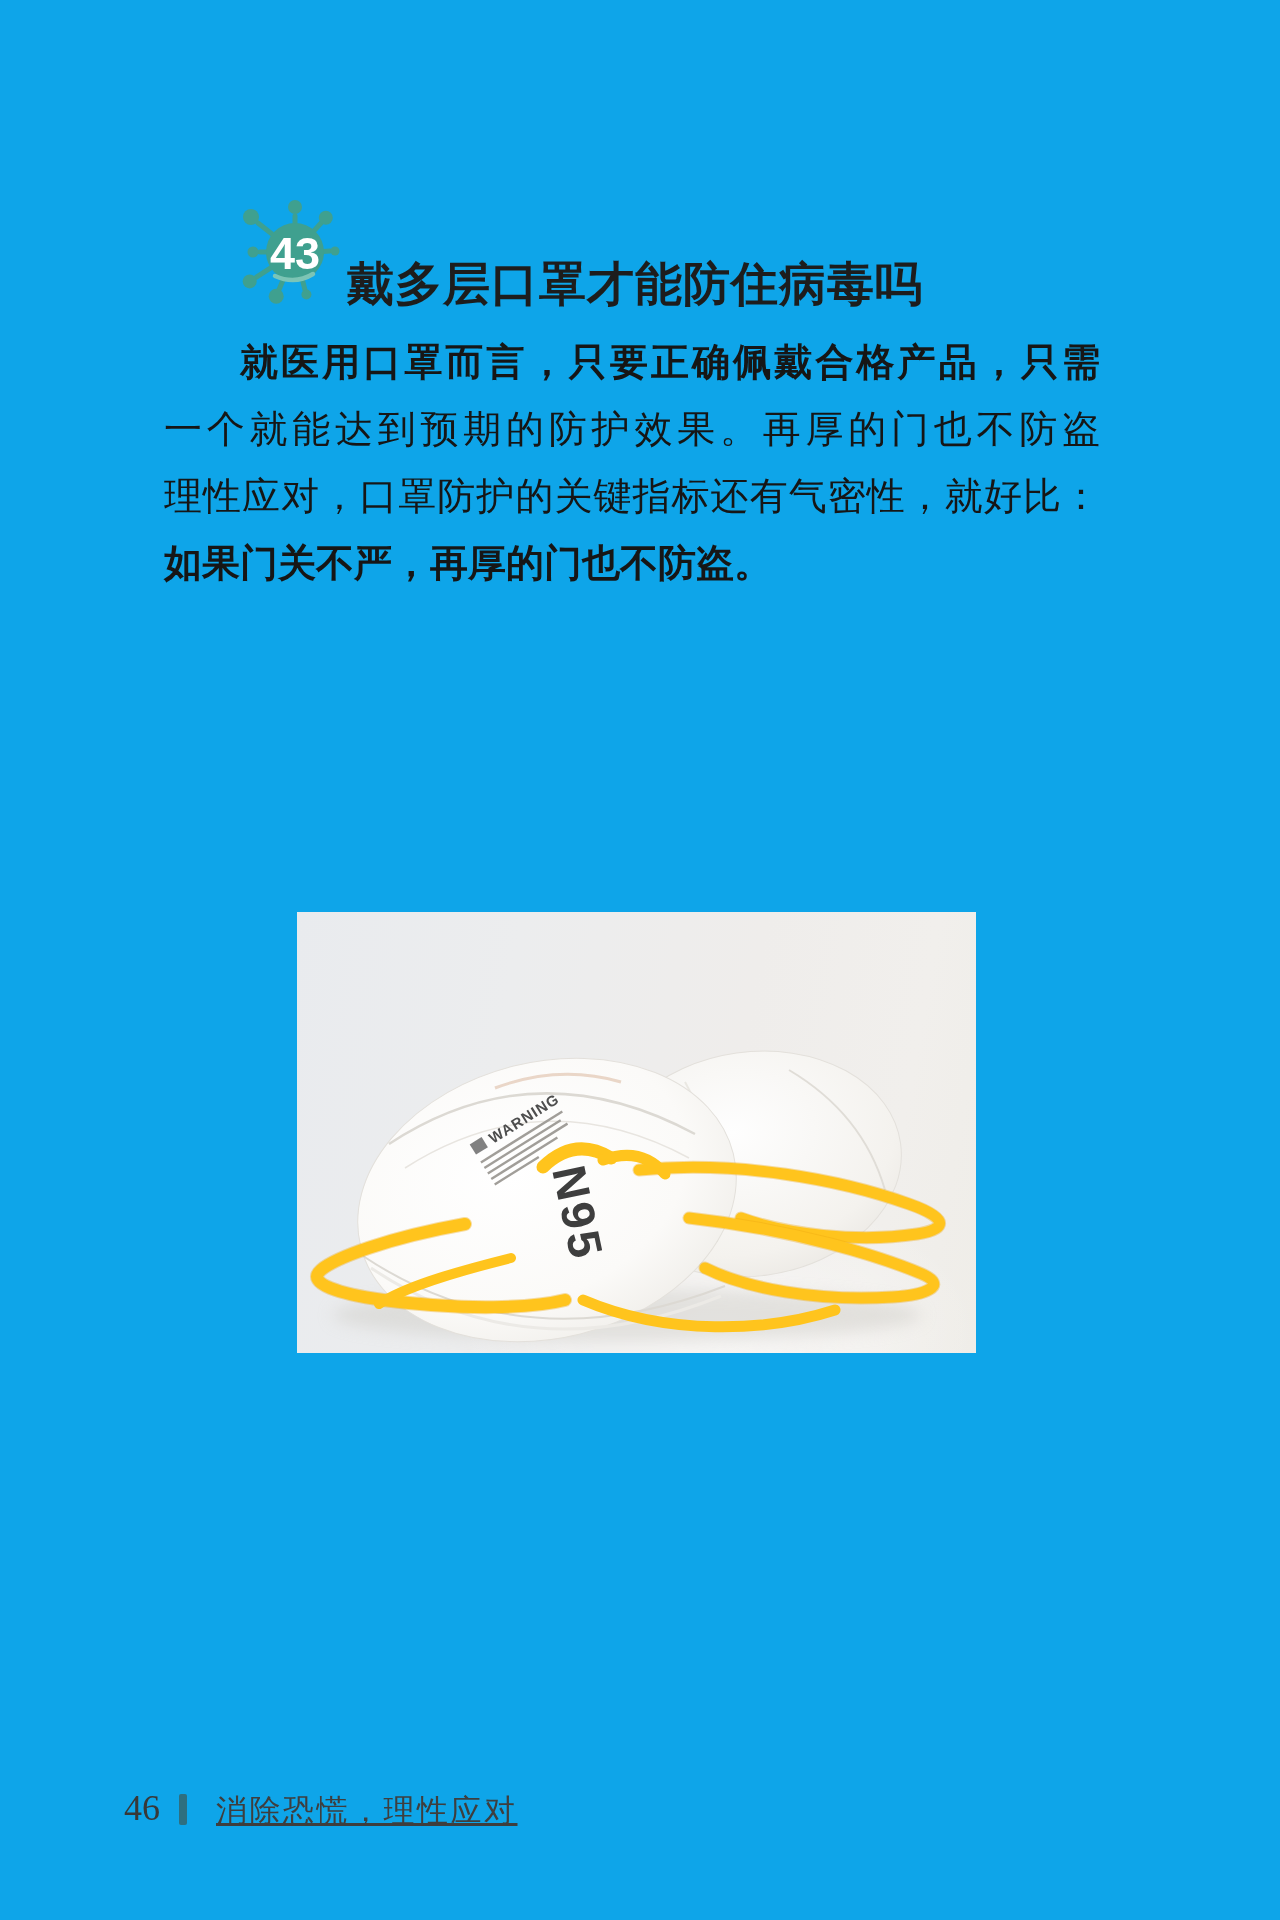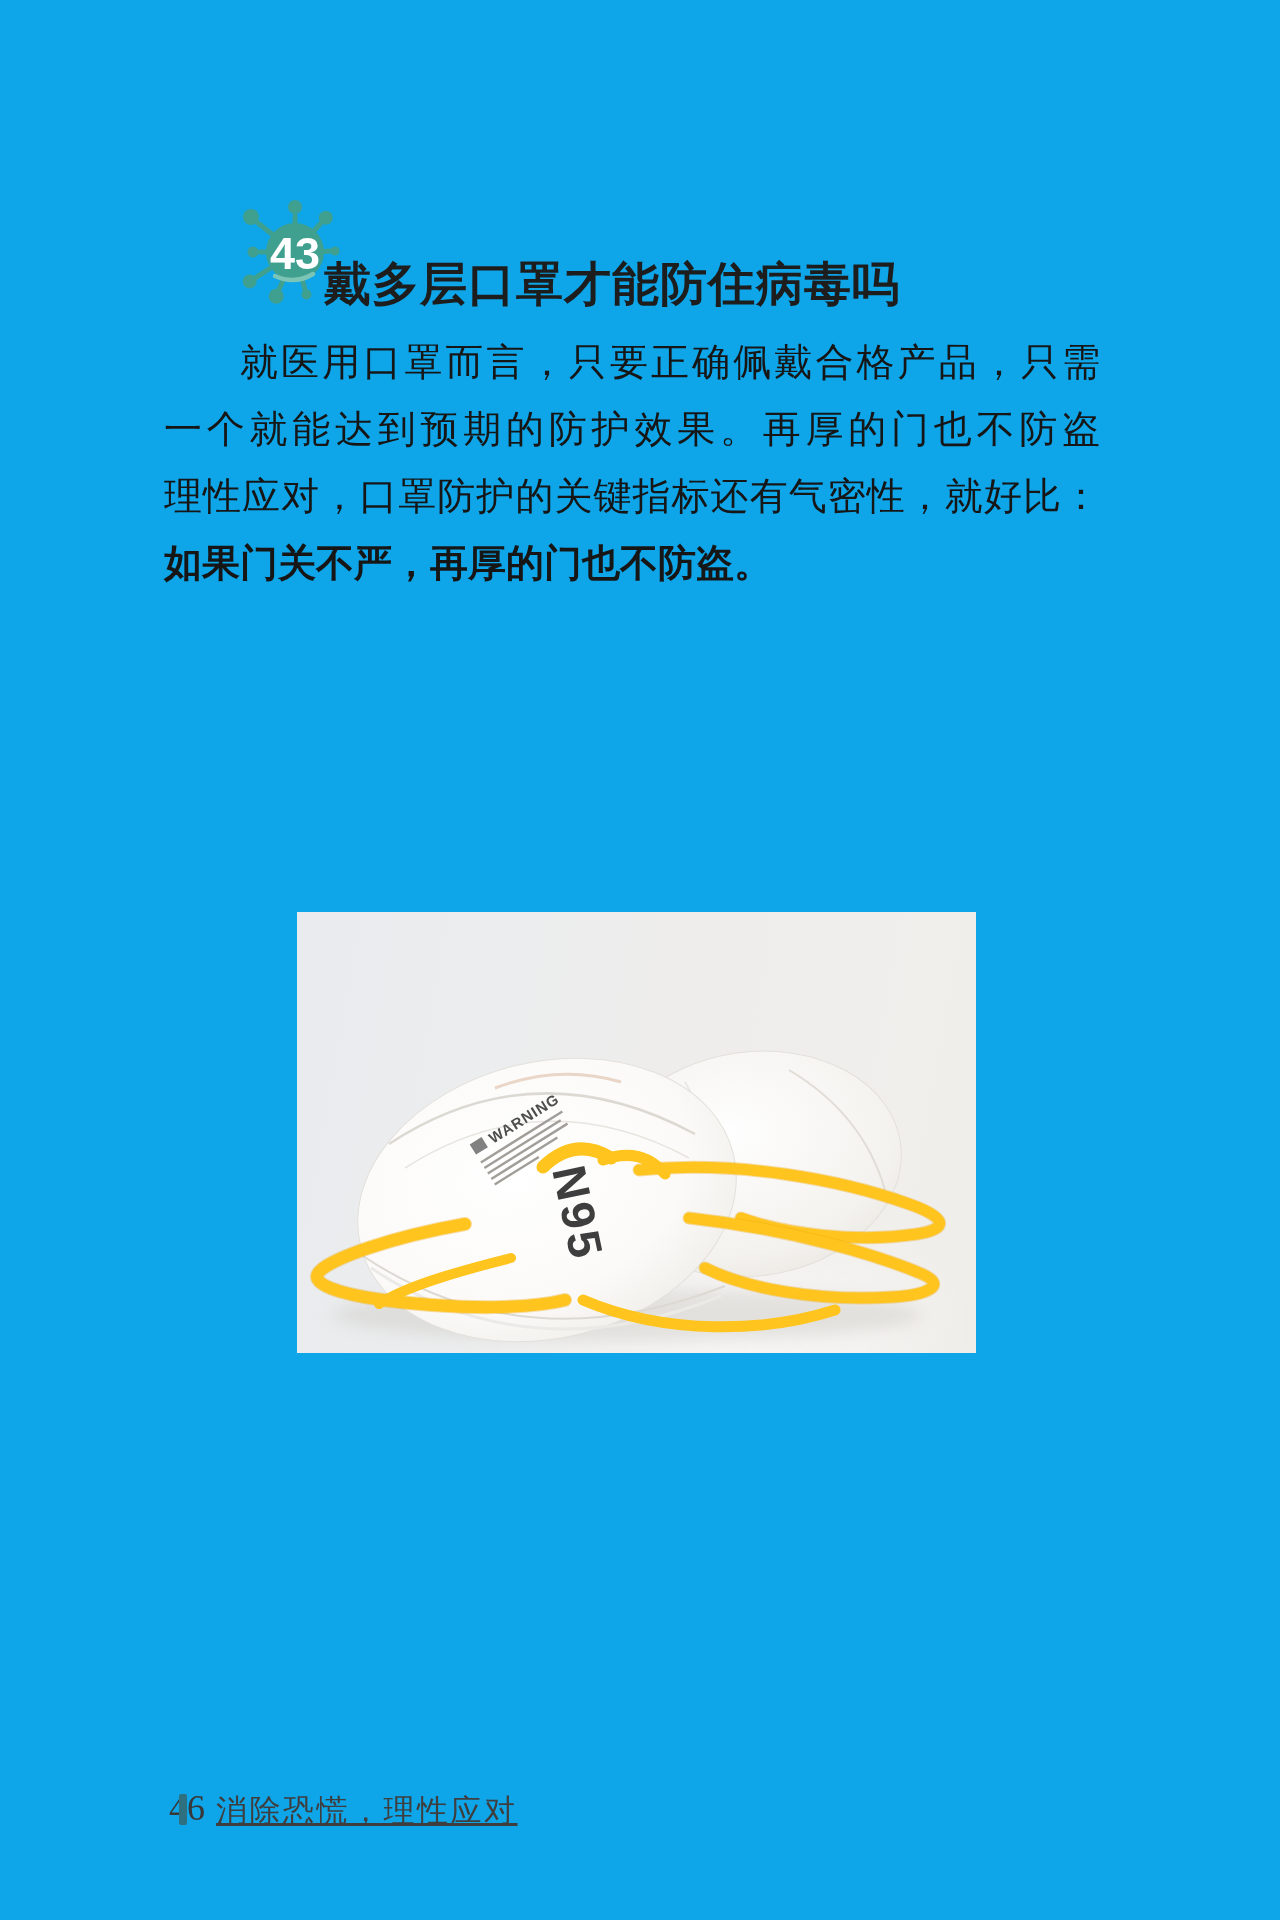--- a/index.html
+++ b/index.html
@@ -13,49 +13,49 @@
     --footer-ink:#3E3E3E;
   }
   html,body{margin:0;padding:0;background:#fff;}
   .page{
     position:relative;width:1280px;height:1920px;background:#0ea5e9;
     overflow:hidden;font-family:"Liberation Sans","DejaVu Sans",sans-serif;
   }
   
   .virus-icon{position:absolute;left:213px;top:190px;width:170px;height:130px;}
   .page-title{
-    position:absolute;left:324px;top:222px;
+    position:absolute;left:347px;top:222px;
     font-size:47px;font-weight:700;letter-spacing:1px;
     color:var(--title-ink);white-space:nowrap;text-align:center;
   }
   
   .body-paragraph{
     position:absolute;left:164px;top:329px;width:936px;
     font-family:"Liberation Serif","DejaVu Serif",serif;
     font-size:38px;color:var(--body-ink);
   }
   .para-line{
     height:67px;line-height:67px;
     text-align:justify;text-align-last:justify;
   }
-  .para-line.first{text-indent:2em;}
+  .para-line.first{text-indent:2em;font-weight:bold;}
   .para-line.last{text-align:left;text-align-last:left;font-weight:bold;}
   
   .mask-photo{
     position:absolute;left:297px;top:912px;width:679px;height:441px;
     background:
       radial-gradient(55% 45% at 62% 94%, rgba(255,255,255,.55), rgba(255,255,255,0) 70%),
       linear-gradient(100deg,#e9ebee 0%,#ecedee 30%,#efedeb 62%,#f1efec 85%,#efede8 100%);
   }
   .mask-photo svg{position:absolute;left:0;top:0;width:100%;height:100%;}
   
   .footer-page-number{
     position:absolute;left:124px;top:1791px;
     font-family:"Liberation Serif","DejaVu Serif",serif;
-    font-size:36px;line-height:34px;color:#383838;margin-left:45px;
+    font-size:36px;line-height:34px;color:#383838;
   }
   .footer-divider-bar{
     position:absolute;left:179px;top:1794px;width:8px;height:31px;
     border-radius:2px;background:var(--footer-bar);
   }
   .footer-book-title{
     position:absolute;left:216px;top:1795px;
     font-size:31px;line-height:31px;letter-spacing:2.5px;
     color:var(--footer-ink);white-space:nowrap;text-decoration:underline;
   }

